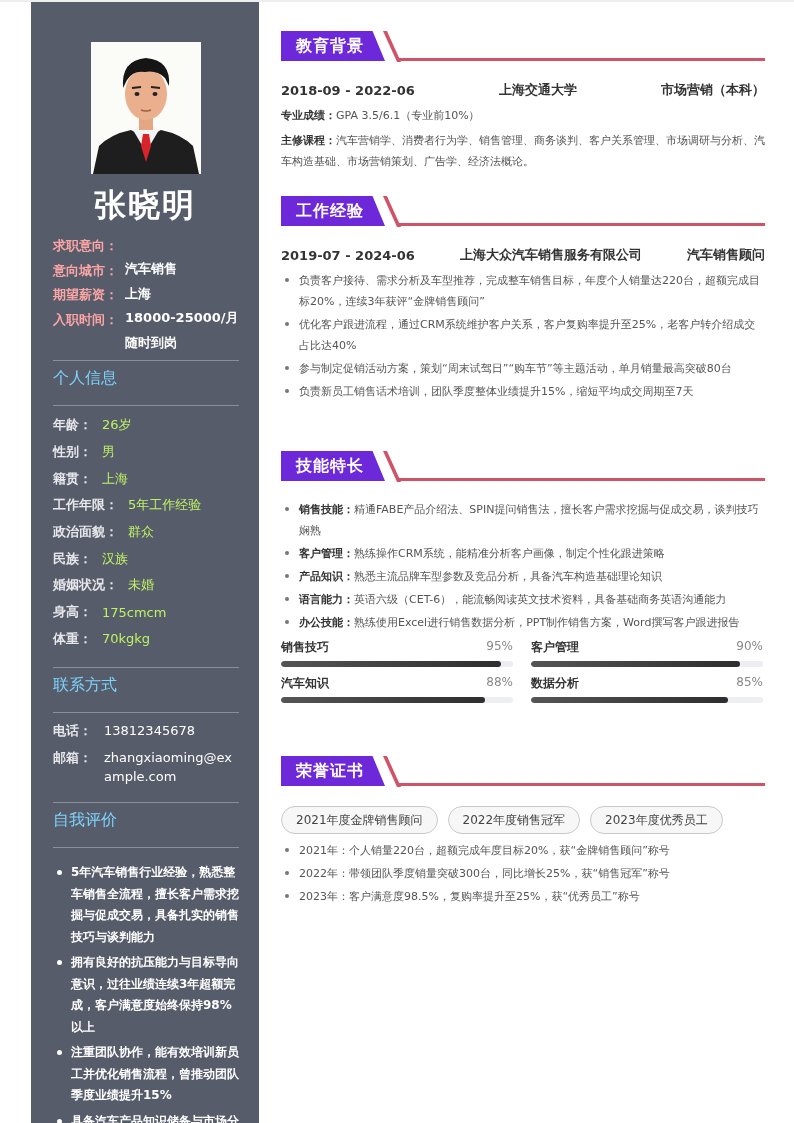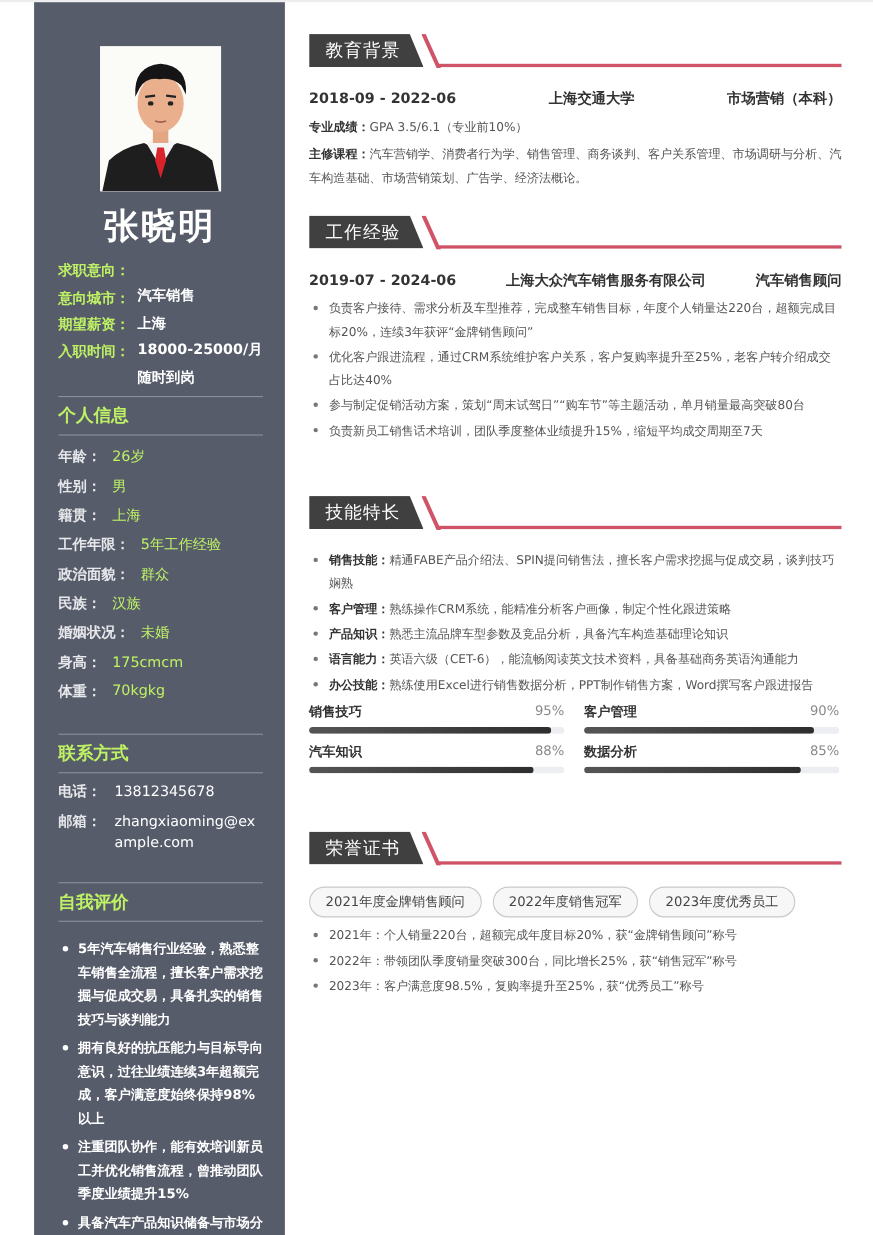--- a/index.html
+++ b/index.html
@@ -14,26 +14,26 @@
   .photo {
     position: absolute; left: 60px; top: 40px; width: 110px; height: 132px;
     background: #fdfdfb; overflow: hidden;
   }
   .name {
     position: absolute; left: 0; top: 182px; width: 228px; text-align: center;
     font-size: 32px; font-weight: bold; color: #fff; letter-spacing: 2px;
   }
   .intent { position: absolute; left: 22px; top: 235px; width: 190px; }
   .intent-row { height: 24.5px; font-size: 13px; font-weight: bold; display: flex; }
-  .intent-row .lbl { color: #bef264; width: 72px; }
+  .intent-row .lbl { color: #fca5a5; width: 72px; }
   .intent-row .val { color: #fff; margin-top: 23px; }
   .side-section { position: absolute; left: 22px; width: 186px; }
   .side-title {
     border-top: 1px solid #8a8f9c; border-bottom: 1px solid #8a8f9c;
-    height: 36px; line-height: 34px; font-size: 16px; font-weight: bold; color: #bef264;
+    height: 46px; line-height: 34px; font-size: 16px; font-weight: normal; color: #7dd3fc;
   }
   .kv-row { font-size: 13px; display: flex; height: 26.7px; align-items: center; }
   .kv-row .lbl { color: #e6e7ea; font-weight: bold; white-space: nowrap; }
   .kv-row .val { color: #bef264; margin-left: 10px; }
   .contact-row { font-size: 13px; display: flex; margin-top: 8px; line-height: 19px; }
   .contact-row .lbl { color: #e6e7ea; font-weight: bold; white-space: nowrap; }
   .contact-row .val { color: #fff; margin-left: 12px; word-break: break-all; width: 130px; }
   .eval-list { list-style: none; margin-top: 14px; }
   .eval-list li {
     font-size: 12px; font-weight: bold; line-height: 21.5px; color: #fff;
@@ -41,21 +41,21 @@
   }
   .eval-list li::before {
     content: ""; position: absolute; left: 4px; top: 8px; width: 5px; height: 5px;
     border-radius: 50%; background: #fff;
   }
 
   .main { position: absolute; left: 281px; top: 0; width: 484px; }
   .sec-head { position: relative; height: 34px; margin-bottom: 10px; }
   .sec-head .block {
     position: absolute; left: 0; top: 0; height: 30px; width: 104px;
-    background: #404040; color: #fff; font-size: 16px; font-weight: normal;
+    background: #6d28d9; color: #fff; font-size: 16px; font-weight: bold;
     line-height: 30px; padding-left: 15px; letter-spacing: 1px;
     clip-path: polygon(0 0, 88% 0, 100% 100%, 0 100%);
   }
   .sec-head .slash {
     position: absolute; left: 102px; top: 0; width: 18px; height: 31px;
     background: #cf5468;
     clip-path: polygon(0 0, 22% 0, 100% 100%, 78% 100%);
   }
   .sec-head .line {
     position: absolute; left: 116px; right: 0; top: 27px; height: 3px; background: #cf5468;

